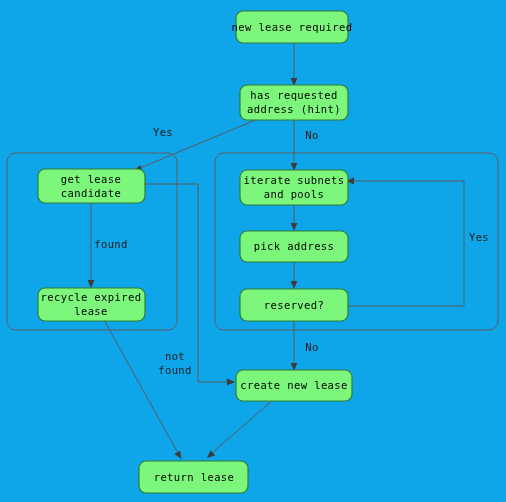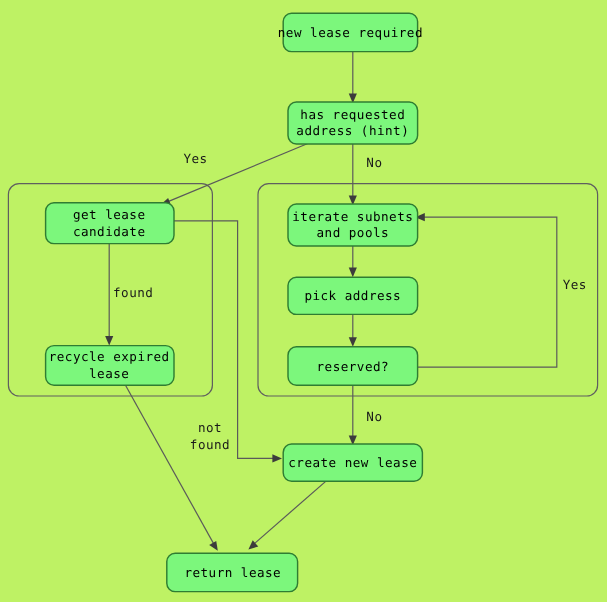--- a/index.html
+++ b/index.html
@@ -7,21 +7,21 @@
     padding: 0;
     background: #ffffff;
   }
   body {
     font-family: "DejaVu Sans Mono", "Liberation Mono", monospace;
   }
   #diagram-root {
     position: relative;
     width: 506px;
     height: 502px;
-    background: #bef264;
+    background: #0ea5e9;
     overflow: hidden;
   }
   svg#graph-canvas {
     position: absolute;
     left: 0;
     top: 0;
     width: 506px;
     height: 502px;
   }
   .node-box {

